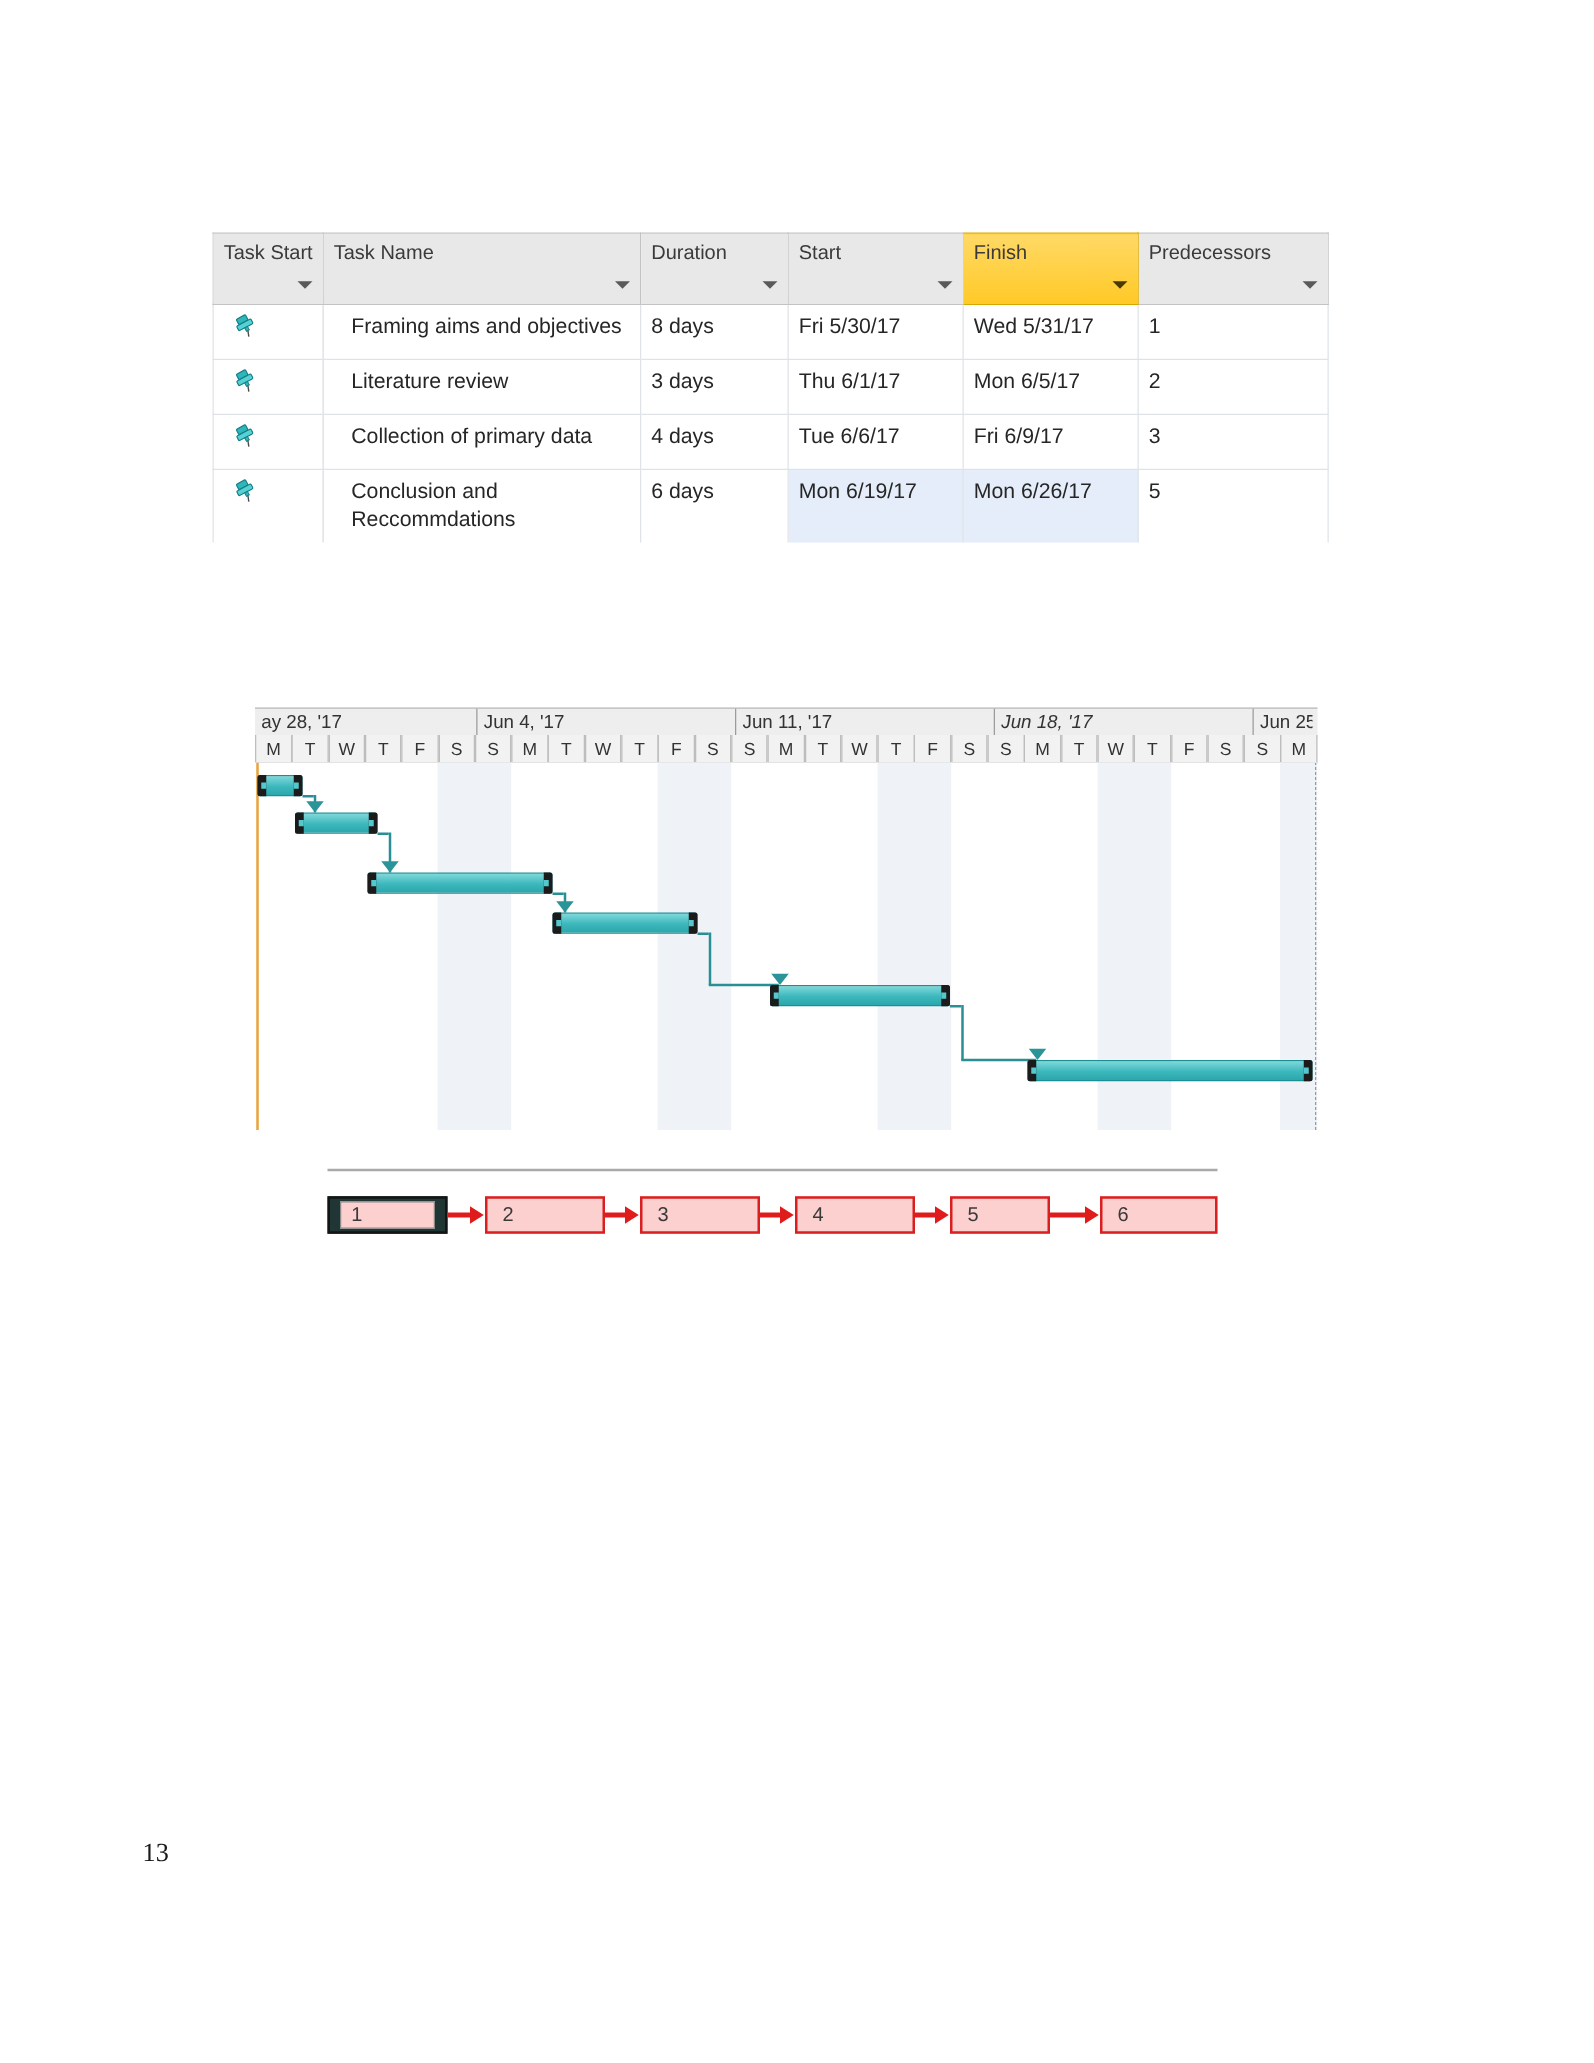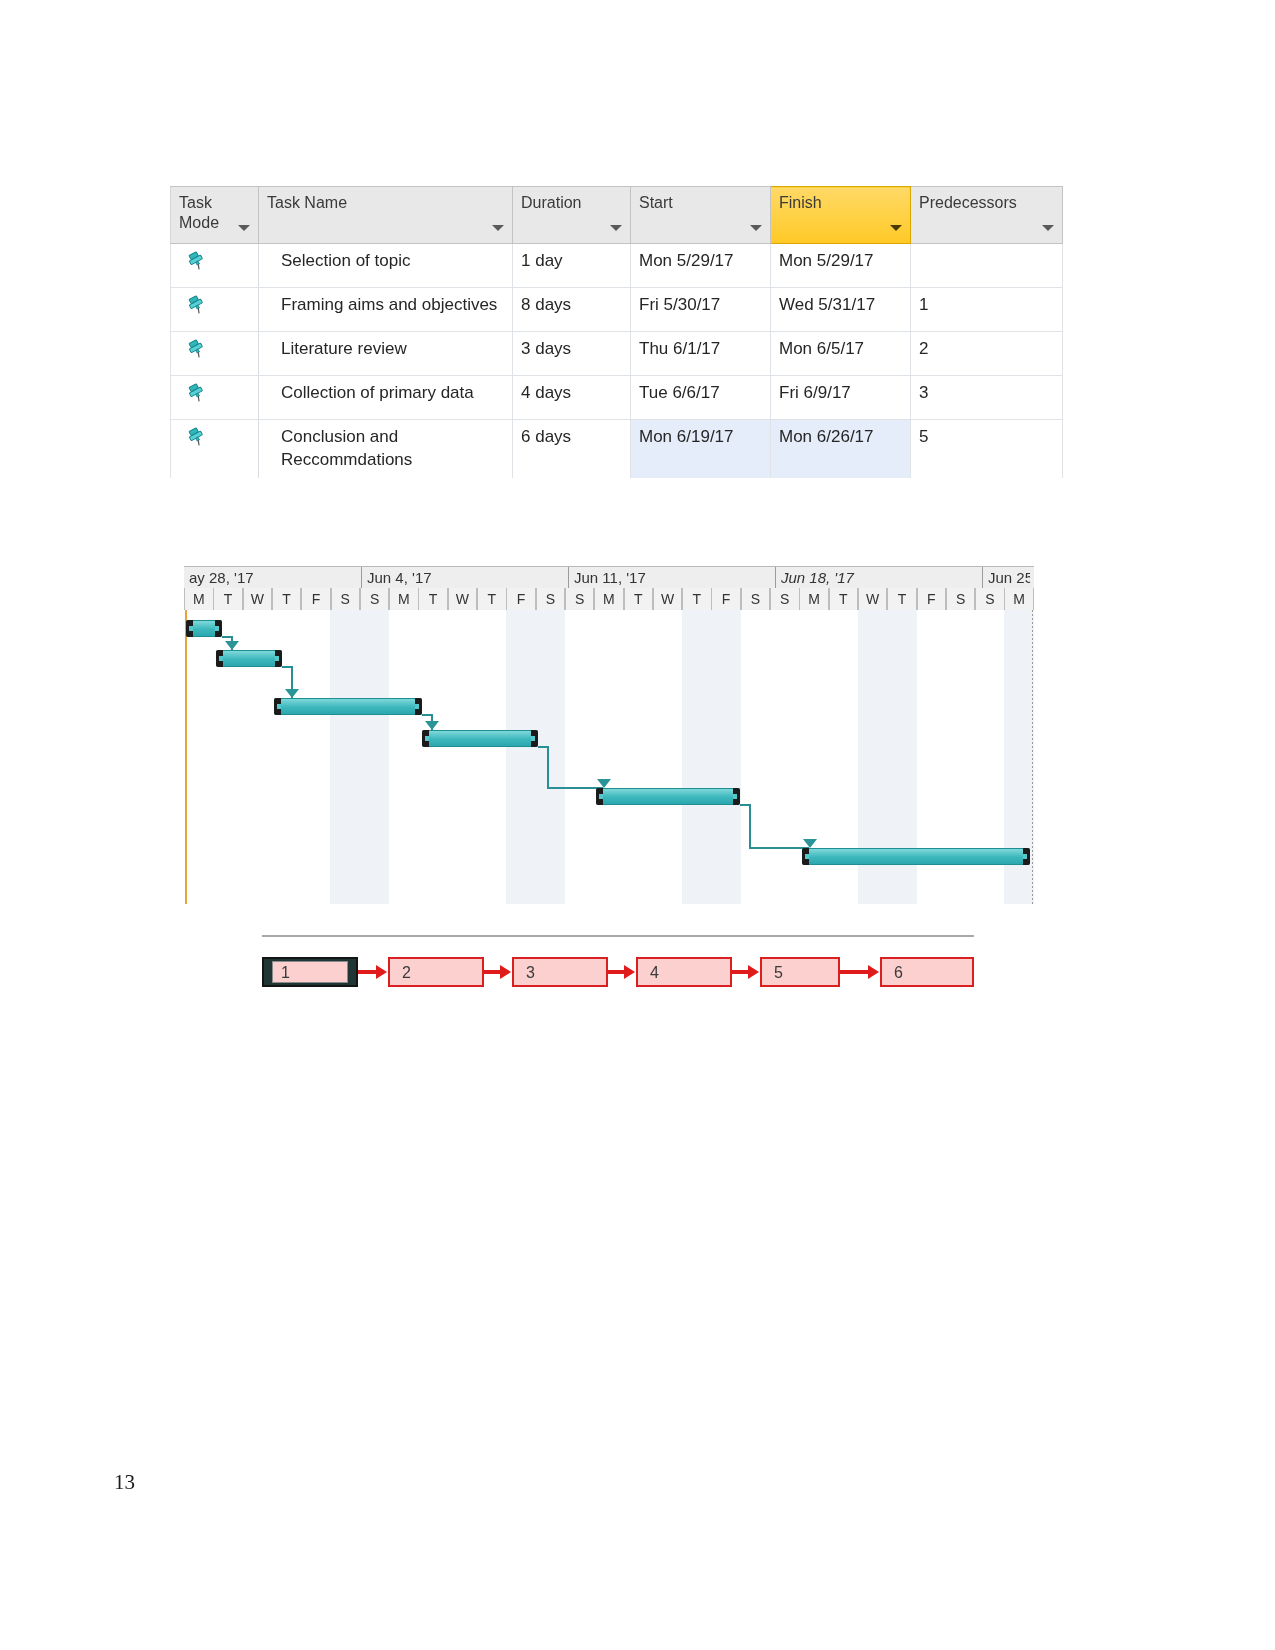--- a/index.html
+++ b/index.html
@@ -72,21 +72,21 @@
   #task-table td.cell-name{padding-left:22px;}
   #task-table td.sel{background:#e4edf9;}
   #task-table tr.last-row td{border-bottom:none;}
 
   
   .pin{display:inline-block;width:22px;height:22px;position:relative;margin-left:8px;margin-top:2px;}
   .pin svg{display:block;}
 
   
   #gantt{
-    position:absolute;left:184px;top:566px;
+    position:absolute;left:204px;top:566px;
     width:850px;height:338px;
   }
   #gantt-weeks{
     position:absolute;left:0;top:0;width:850px;height:22px;
     background:#eeeeee;
     border-top:1px solid #b9b9b9;
     border-bottom:1px solid #b9b9b9;
   }
   .week-cell{
     position:absolute;top:0;height:22px;
@@ -179,21 +179,21 @@
     <col class="c-mode">
       <col class="c-name">
       <col class="c-dur">
     <col class="c-start">
       <col class="c-finish">
       <col class="c-pred">
   </colgroup>
   <thead>
     <tr>
       <th>
-        <span class="hdr-label">Task Mode</span>
+        <span class="hdr-label">Task Start</span>
         <span class="hdr-caret"></span>
       </th>
       <th>
         <span class="hdr-label">Task Name</span>
         <span class="hdr-caret"></span>
       </th>
       <th>
         <span class="hdr-label">Duration</span>
         <span class="hdr-caret"></span>
       </th>
@@ -205,35 +205,20 @@
         <span class="hdr-label">Finish</span>
         <span class="hdr-caret"></span>
       </th>
       <th>
         <span class="hdr-label">Predecessors</span>
         <span class="hdr-caret"></span>
       </th>
     </tr>
   </thead>
   <tbody id="table-body">
-      <tr>
-        <td class="cell-mode"><span class="pin"><svg viewBox="0 0 24 24" width="22" height="22">
-              <g transform="rotate(-28 12 11)">
-                <rect x="7.5" y="3" width="9" height="5.4" rx="1" fill="#2fb6bb" stroke="#127f85" stroke-width="1"></rect>
-                <rect x="5" y="8.4" width="14" height="4.6" rx="1" fill="#56d2d6" stroke="#127f85" stroke-width="1"></rect>
-                <rect x="10.6" y="13" width="2.8" height="3.4" fill="#2fb6bb" stroke="#127f85" stroke-width="0.8"></rect>
-                <path d="M12 16.4 L10.2 21.5" stroke="#4a4a4a" stroke-width="1.2" fill="none"></path>
-              </g>
-            </svg></span></td>
-        <td class="cell-name">Selection of topic</td>
-        <td>1 day</td>
-        <td>Mon 5/29/17</td>
-        <td>Mon 5/29/17</td>
-        <td></td>
-      </tr>
       <tr>
         <td class="cell-mode"><span class="pin"><svg viewBox="0 0 24 24" width="22" height="22">
               <g transform="rotate(-28 12 11)">
                 <rect x="7.5" y="3" width="9" height="5.4" rx="1" fill="#2fb6bb" stroke="#127f85" stroke-width="1"></rect>
                 <rect x="5" y="8.4" width="14" height="4.6" rx="1" fill="#56d2d6" stroke="#127f85" stroke-width="1"></rect>
                 <rect x="10.6" y="13" width="2.8" height="3.4" fill="#2fb6bb" stroke="#127f85" stroke-width="0.8"></rect>
                 <path d="M12 16.4 L10.2 21.5" stroke="#4a4a4a" stroke-width="1.2" fill="none"></path>
               </g>
             </svg></span></td>
         <td class="cell-name">Framing aims and objectives</td>

